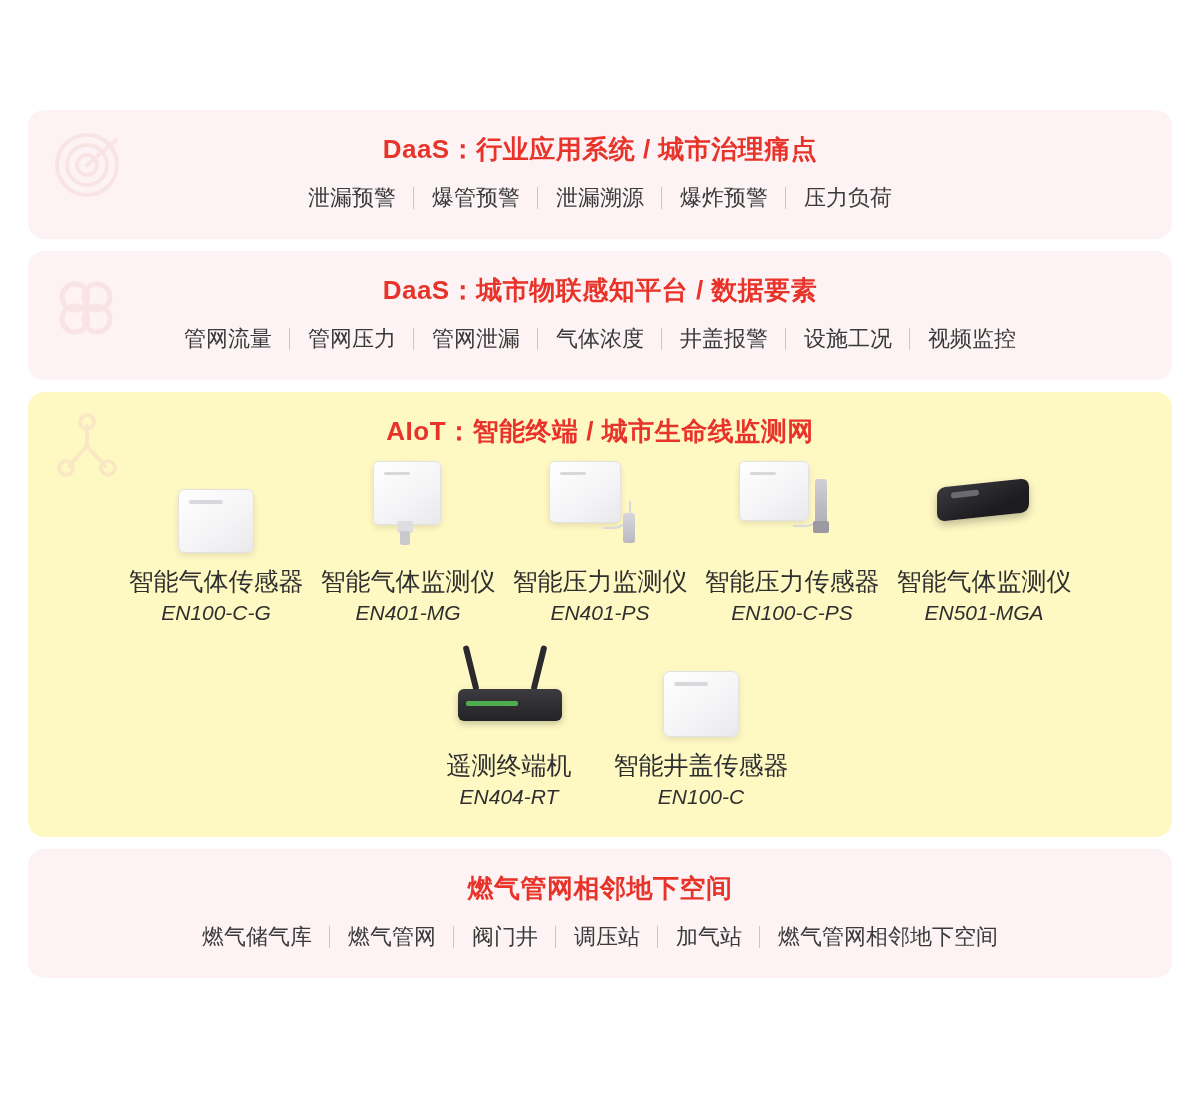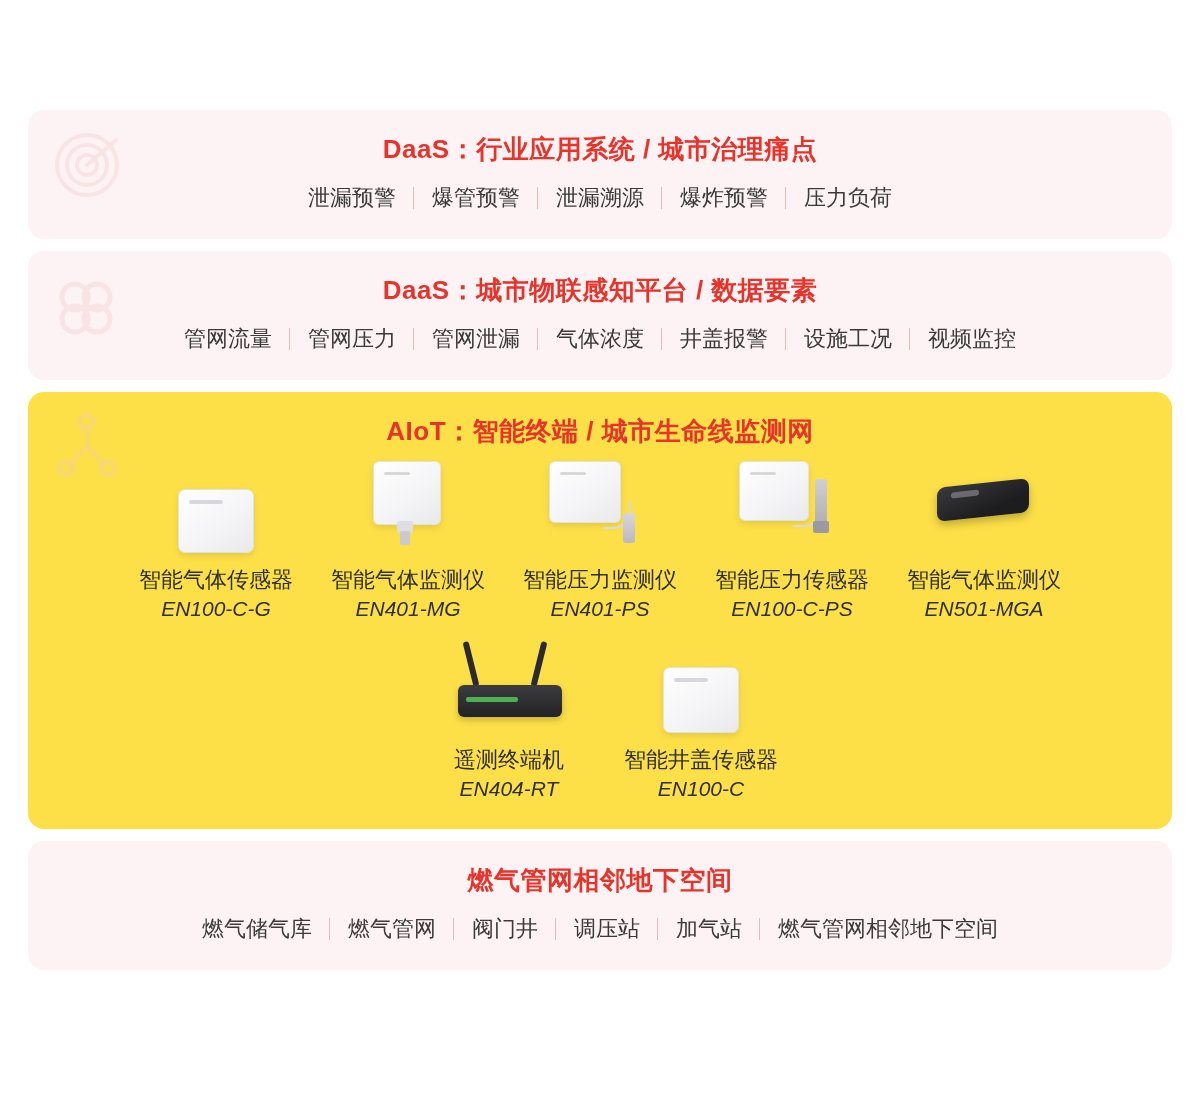--- a/index.html
+++ b/index.html
@@ -23,21 +23,21 @@
   }
 
   .layer {
     position: relative;
     border-radius: 16px;
     background: #fdf3f4;
     margin-bottom: 12px;
     overflow: hidden;
   }
   .layer.aiot {
-    background: #fde047;
+    background: #fef9c3;
   }
 
   .layer-title {
     text-align: center;
     font-size: 26px;
     font-weight: bold;
     color: #e8332a;
     padding: 22px 0 6px 0;
     letter-spacing: 0.5px;
   }
@@ -100,21 +100,21 @@
     text-align: center;
   }
   .device-img {
     height: 92px;
     display: flex;
     align-items: flex-end;
     justify-content: center;
     margin-bottom: 12px;
   }
   .device-name {
-    font-size: 22px;
+    font-size: 25px;
     color: #2f2f2f;
     line-height: 1.35;
     white-space: nowrap;
   }
   .device-model {
     font-size: 21px;
     color: #2f2f2f;
     line-height: 1.35;
     white-space: nowrap;
     font-style: italic;

